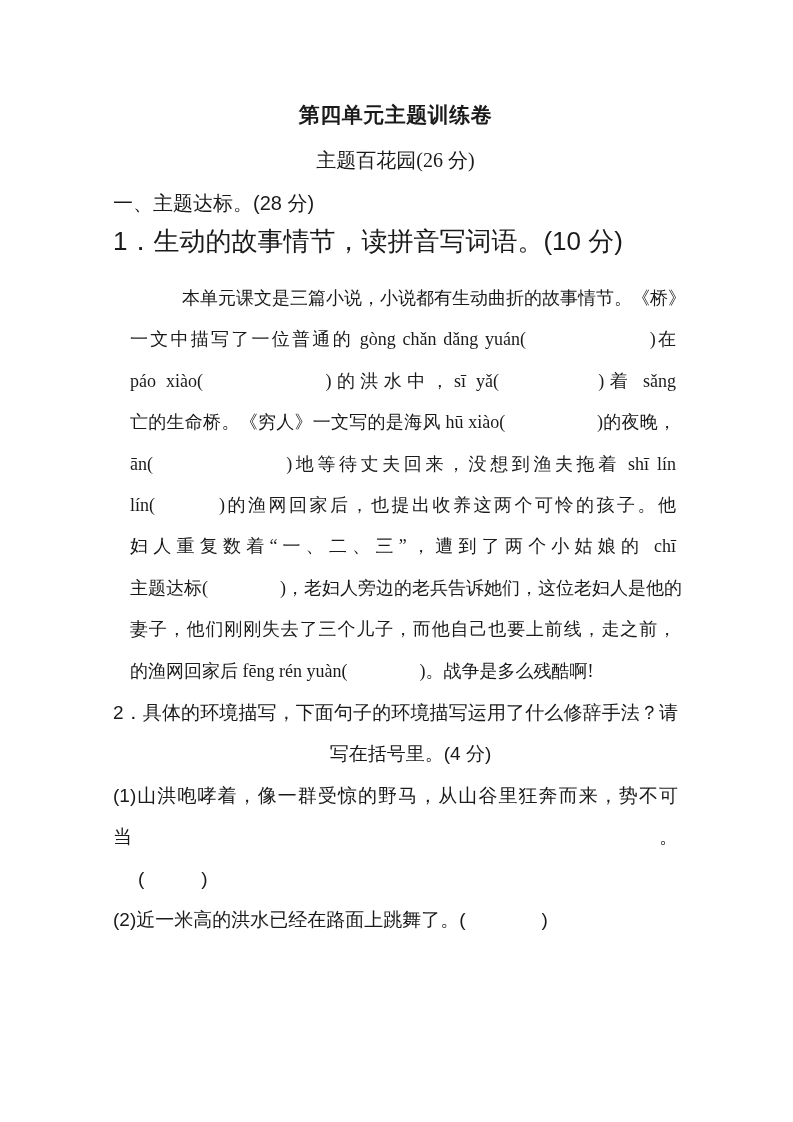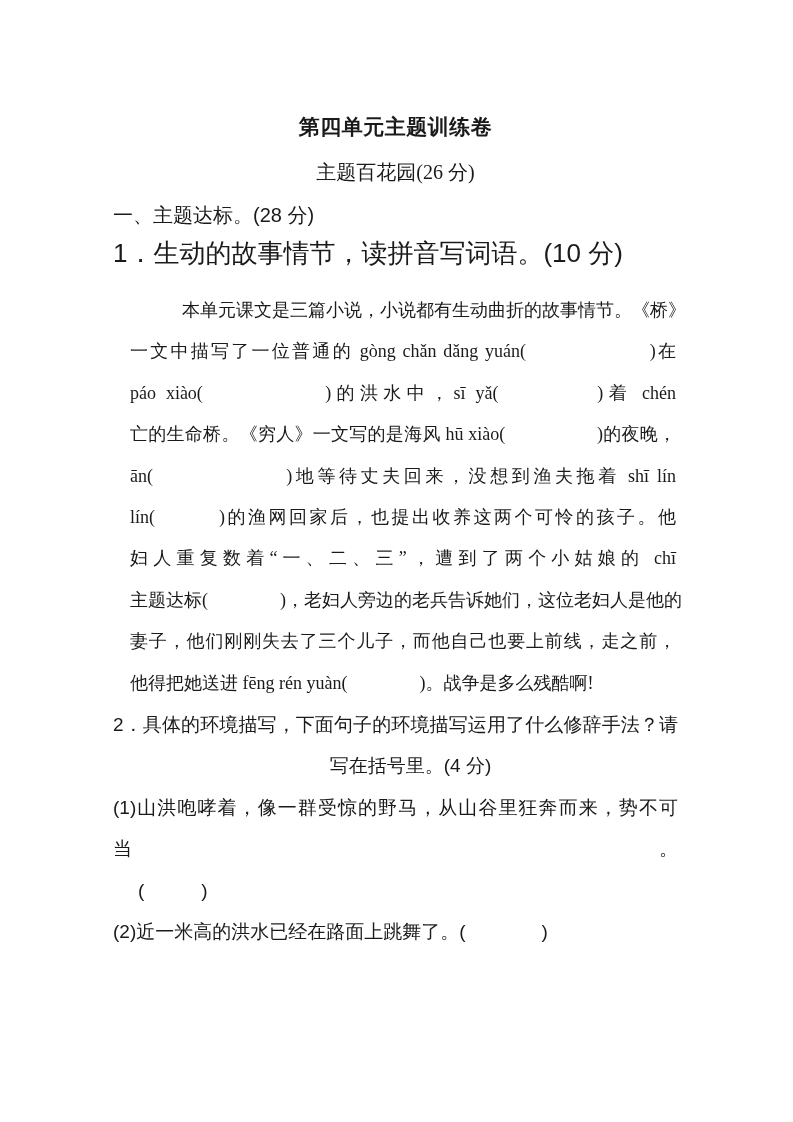--- a/index.html
+++ b/index.html
@@ -10,21 +10,20 @@
     background: #ffffff;
     color: #1a1a1a;
     overflow: hidden;
     font-family: "Liberation Serif", "DejaVu Serif", serif;
   }
   .content {
     position: absolute;
     left: 113px;
     top: 104px;
     width: 565px;
-    margin-top: 12px;
   }
   .title {
     margin: 0 0 23px 0;
     font-family: "Liberation Sans", "DejaVu Sans", sans-serif;
     font-weight: bold;
     font-size: 21px;
     line-height: 22px;
     text-align: center;
     letter-spacing: 0.5px;
   }
@@ -87,28 +86,28 @@
 
     <h2 class="subtitle">主题百花园(26 分)</h2>
 
     <div class="sec-heading">一、主题达标。(28 分)</div>
 
     <div class="q-label q1-label">1．生动的故事情节，读拼音写词语。(10 分)</div>
 
     <div class="passage">
       <div class="line first">本单元课文是三篇小说，小说都有生动曲折的故事情节。《桥》</div>
       <div class="line">一文中描写了一位普通的 gòng chǎn dǎng yuán(　　　　　　)在</div>
-      <div class="line">páo xiào(　　　　　)的洪水中，sī yǎ(　　　　)着 chén</div>
+      <div class="line">páo xiào(　　　　　)的洪水中，sī yǎ(　　　　)着 sǎng</div>
       <div class="line">亡的生命桥。《穷人》一文写的是海风 hū xiào(　　　　　)的夜晚，</div>
       <div class="line">ān(　　　　　　)地等待丈夫回来，没想到渔夫拖着 shī lín</div>
       <div class="line">lín(　　　)的渔网回家后，也提出收养这两个可怜的孩子。他</div>
       <div class="line">妇人重复数着“一、二、三”，遭到了两个小姑娘的 chī</div>
       <div class="line">主题达标(　　　　)，老妇人旁边的老兵告诉她们，这位老妇人是他的</div>
       <div class="line">妻子，他们刚刚失去了三个儿子，而他自己也要上前线，走之前，</div>
-      <div class="line last">他得把她送进 fēng rén yuàn(　　　　)。战争是多么残酷啊!</div>
+      <div class="line last">的渔网回家后 fēng rén yuàn(　　　　)。战争是多么残酷啊!</div>
     </div>
 
     <div class="q2-line just">2．具体的环境描写，下面句子的环境描写运用了什么修辞手法？请</div>
 
     <div class="q2-line q2-cont">写在括号里。(4 分)</div>
 
     <div class="item-line just">(1)山洪咆哮着，像一群受惊的野马，从山谷里狂奔而来，势不可当。</div>
 
     <div class="item-line answer-blank-line">(　　　)</div>
 

